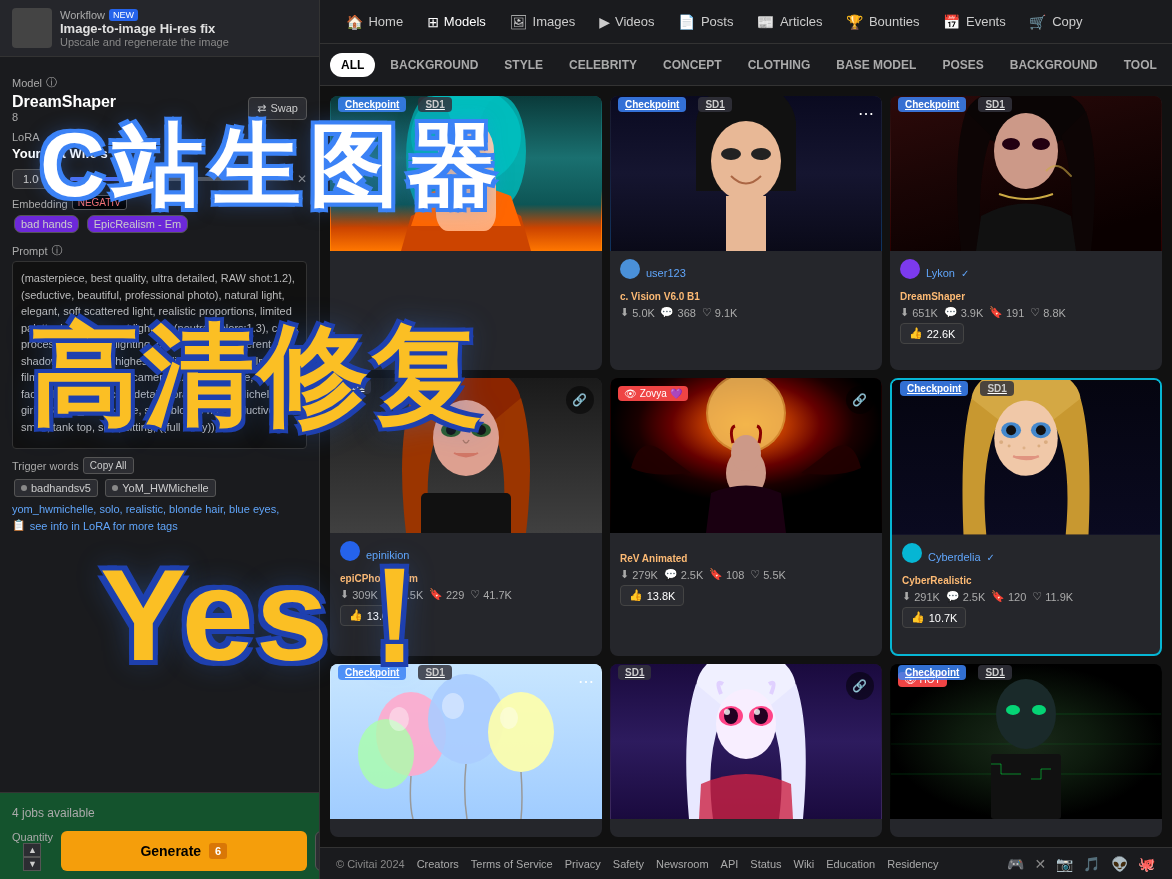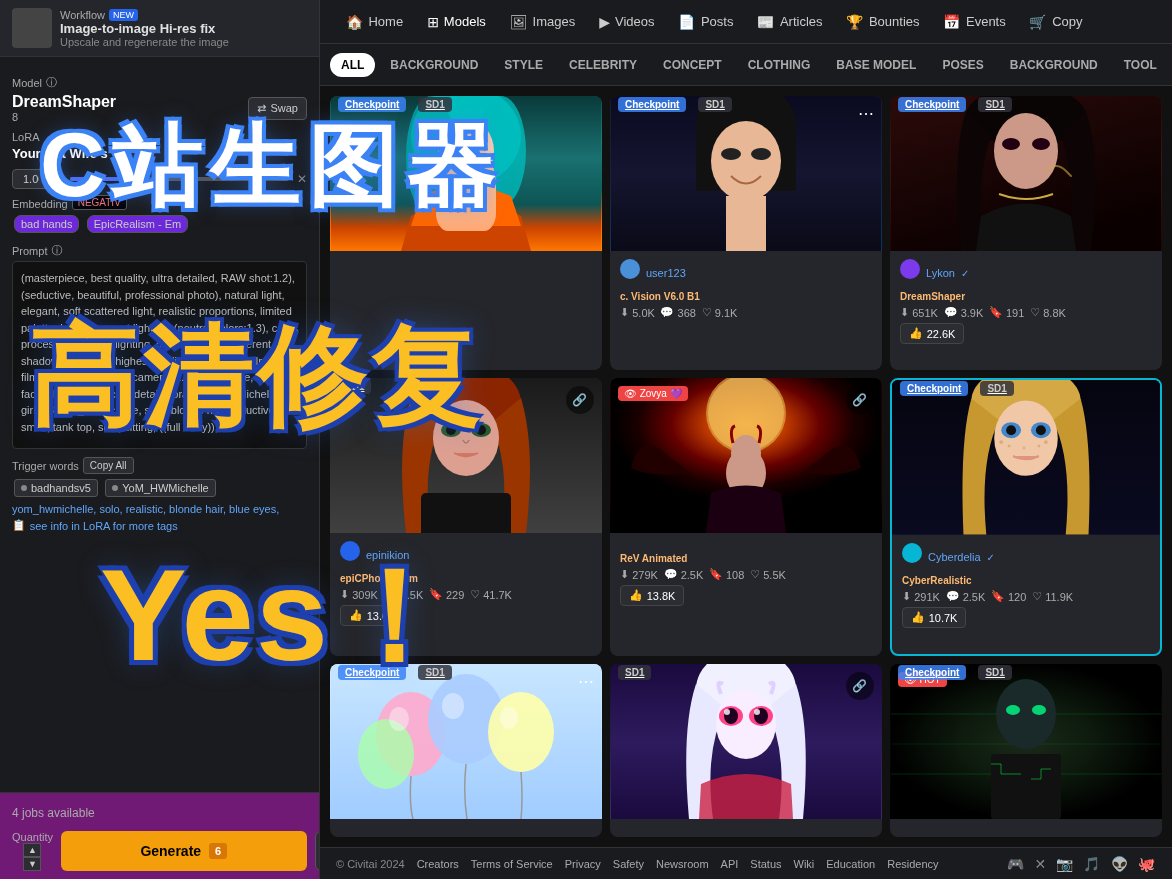--- a/index.html
+++ b/index.html
@@ -231,21 +231,21 @@
       padding: 2px 6px;
       border-radius: 3px;
       cursor: pointer;
       float: right;
     }
 
     .bottom-bar {
       position: absolute;
       bottom: 0; left: 0;
       width: 384px;
-      background: #701a75;
+      background: #14532d;
       border-top: 1px solid #333;
       padding: 8px 12px;
     }
     .jobs-row {
       display: flex;
       align-items: center;
       justify-content: space-between;
       margin-bottom: 6px;
     }
     .jobs-text {

